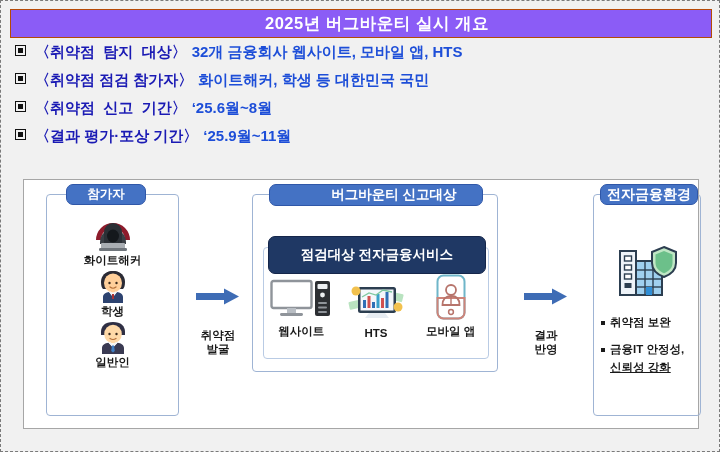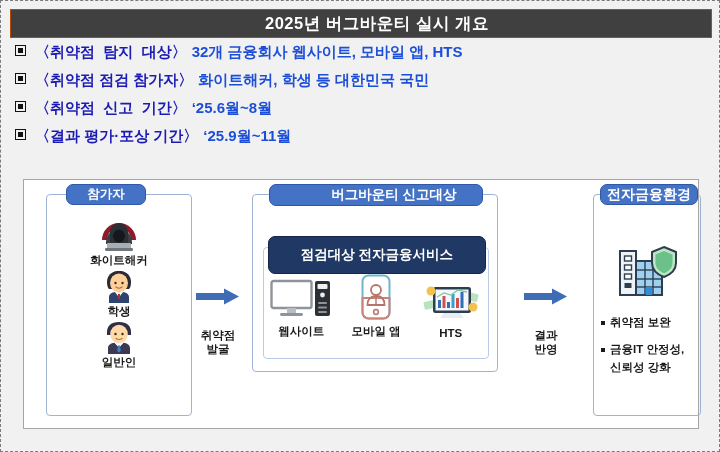--- a/index.html
+++ b/index.html
@@ -12,21 +12,21 @@
   .page{
     position:relative;width:720px;height:452px;
     box-sizing:border-box;
     border:1px dashed #7a7a7a;
     background:#f1f1f1;
     padding:0;
   }
   
   .title-bar{
     position:absolute;left:9px;top:8px;width:702px;height:29px;
-    background:#404040;
+    background:#8b5cf6;
     border:1px solid #b54a07;
     box-sizing:border-box;
     display:flex;align-items:center;justify-content:center;padding-left:32px;
   }
   .title-bar .title-text{
     color:#ffffff;font-size:16.5px;font-weight:bold;letter-spacing:.5px;
   }
   
   .bullets{
     position:absolute;left:14px;top:42px;width:700px;
@@ -64,21 +64,21 @@
     border-radius:7px;color:#fff;font-weight:bold;
     display:flex;align-items:center;justify-content:center;
     box-sizing:border-box;text-align:center;
     white-space:nowrap;
   }
   .badge-blue{background:#4472C4;border:1px solid #2f57a8;}
   .badge-navy{background:#1F3864;border:1px solid #15264a;}
 
   
   .col-part{
-    position:absolute;left:22px;top:14px;width:146px;height:222px;
+    position:absolute;left:22px;top:14px;width:133px;height:222px;
     border:1.5px solid #9fb4d4;border-radius:4px;box-sizing:border-box;padding-left:44px;
   }
   .col-part .badge{
     position:absolute;left:19px;top:-11px;width:80px;height:21px;font-size:12.5px;
   }
   .people{
     position:absolute;left:0;top:22px;width:100%;
   }
   .person{
     display:flex;flex-direction:column;align-items:center;
@@ -136,21 +136,21 @@
     position:absolute;left:7px;top:120px;width:101px;
   }
   .out-item{
     display:flex;align-items:flex-start;font-size:11.5px;font-weight:bold;
     color:#1a1a1a;margin-bottom:11px;line-height:1.35;
   }
   .out-item .dot{
     width:4px;height:4px;background:#1a1a1a;flex:none;margin:6px 5px 0 0;
   }
   .out-cont{
-    font-size:11.5px;font-weight:bold;color:#1a1a1a;padding-left:9px;
+    font-size:11.5px;font-weight:bold;color:#1a1a1a;padding-left:9px;text-decoration:underline;
   }
 </style>
 </head>
 <body>
 
 <div class="page">
 
   <div class="title-bar">
     <span class="title-text">2025년 버그바운티 실시 개요</span>
   </div>
@@ -259,32 +259,20 @@
               <rect x="17" y="30" width="9" height="5" fill="#b9bec4"></rect>
               <rect x="10" y="35" width="23" height="3" rx="1.4" fill="#8f949a"></rect>
               <rect x="45" y="3" width="15" height="35" rx="2" fill="#2c2f33"></rect>
               <rect x="47.5" y="6" width="10" height="5" rx="1" fill="#eceff1"></rect>
               <circle cx="52.5" cy="17" r="2.4" fill="#eceff1"></circle>
               <rect x="48" y="24" width="9" height="2" rx="1" fill="#8f949a"></rect>
               <rect x="48" y="28.5" width="9" height="2" rx="1" fill="#8f949a"></rect>
               <rect x="48" y="33" width="9" height="2" rx="1" fill="#8f949a"></rect>
             </svg>
             <span class="cap">웹사이트</span>
-          </div>
-
-          <div class="service" style="width:76px;">
-            <svg width="30" height="46" viewBox="0 0 30 46">
-              <rect x="1.5" y="1.5" width="27" height="43" rx="6" fill="#fff" stroke="#6fb6c9" stroke-width="2"></rect>
-              <path d="M1.5 24 L1.5 38.5 A6 6 0 0 0 7.5 44.5 L22.5 44.5 A6 6 0 0 0 28.5 38.5 L28.5 24 Z" fill="none" stroke="#cf8479" stroke-width="2"></path>
-              <circle cx="15" cy="16" r="5" fill="none" stroke="#b7746b" stroke-width="1.8"></circle>
-              <path d="M6.5 31 C6.5 25 10 22 15 22 C20 22 23.5 25 23.5 31 Z" fill="none" stroke="#b7746b" stroke-width="1.8"></path>
-              <path d="M15 22 L15 30" stroke="#b7746b" stroke-width="1.4"></path>
-              <circle cx="15" cy="38" r="2.4" fill="none" stroke="#b7746b" stroke-width="1.5"></circle>
-            </svg>
-            <span class="cap">모바일 앱</span>
           </div>
 
           <div class="service" style="width:76px;">
             <svg width="58" height="44" viewBox="0 0 58 44">
               <rect x="2" y="22" width="11" height="8" rx="1" fill="#b9e3c0" transform="rotate(-12 7 26)"></rect>
               <rect x="45" y="14" width="11" height="8" rx="1" fill="#b9e3c0" transform="rotate(14 50 18)"></rect>
               <rect x="11" y="8" width="38" height="26" rx="2.5" fill="#2c3e50"></rect>
               <rect x="13.5" y="10.5" width="33" height="21" fill="#f4f7fb"></rect>
               <rect x="16" y="21" width="3" height="8" fill="#2f6fb5"></rect>
               <rect x="20.5" y="17" width="3" height="12" fill="#d05050"></rect>
@@ -293,20 +281,32 @@
               <rect x="34" y="19" width="3" height="10" fill="#d05050"></rect>
               <rect x="38.5" y="13" width="3" height="16" fill="#2f6fb5"></rect>
               <path d="M15 18 L22 14 L29 16 L36 11 L45 13" stroke="#7ec8a0" stroke-width="1.3" fill="none"></path>
               <path d="M22 34 L38 34 L42 39 L18 39 Z" fill="#e6ecf2"></path>
               <circle cx="9" cy="12" r="4.5" fill="#f2c14e"></circle>
               <circle cx="51" cy="28" r="4.5" fill="#f2c14e"></circle>
             </svg>
             <span class="cap">HTS</span>
           </div>
 
+          <div class="service" style="width:76px;">
+            <svg width="30" height="46" viewBox="0 0 30 46">
+              <rect x="1.5" y="1.5" width="27" height="43" rx="6" fill="#fff" stroke="#6fb6c9" stroke-width="2"></rect>
+              <path d="M1.5 24 L1.5 38.5 A6 6 0 0 0 7.5 44.5 L22.5 44.5 A6 6 0 0 0 28.5 38.5 L28.5 24 Z" fill="none" stroke="#cf8479" stroke-width="2"></path>
+              <circle cx="15" cy="16" r="5" fill="none" stroke="#b7746b" stroke-width="1.8"></circle>
+              <path d="M6.5 31 C6.5 25 10 22 15 22 C20 22 23.5 25 23.5 31 Z" fill="none" stroke="#b7746b" stroke-width="1.8"></path>
+              <path d="M15 22 L15 30" stroke="#b7746b" stroke-width="1.4"></path>
+              <circle cx="15" cy="38" r="2.4" fill="none" stroke="#b7746b" stroke-width="1.5"></circle>
+            </svg>
+            <span class="cap">모바일 앱</span>
+          </div>
+
         </div>
       </div>
     </div>
 
     <div class="arrow-grp arr-2" style="left:486px;top:108px;">
       <svg width="44" height="17" viewBox="0 0 44 17">
         <path d="M0 5 L28 5 L28 0.5 L43 8.5 L28 16.5 L28 12 L0 12 Z" fill="#3e6cb5"></path>
       </svg>
       <div class="lbl">
         <span>결과</span><br>

